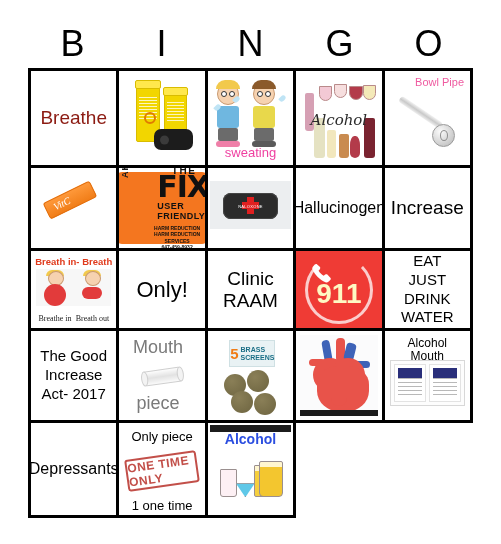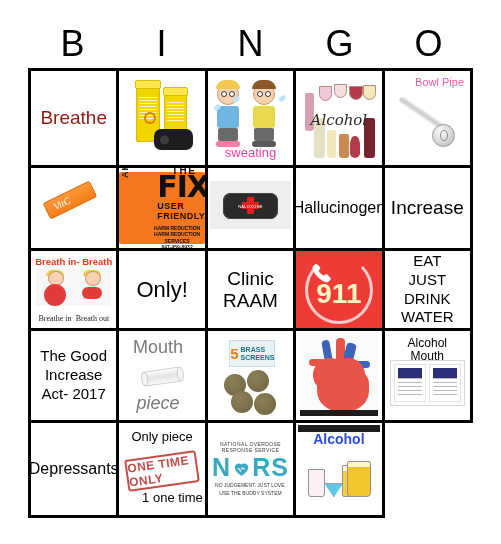--- a/index.html
+++ b/index.html
@@ -405,21 +405,21 @@
     z-index: 3;
   }
 
   
   .mp-top, .mp-bottom {
     position: absolute; left: 0; right: 8px;
     text-align: center;
     color: #7a7a7a; font-size: 18px;
   }
   .mp-top { top: 4px; }
-  .mp-bottom { bottom: 4px; font-style: italic; }
+  .mp-bottom { bottom: 4px; }
   .mp-tube {
     position: absolute; left: 26%; top: 42%;
     width: 46%; height: 13px;
     background: linear-gradient(#fdfdfd, #e2e2e2, #fafafa);
     border: 1px solid #cfcfcf;
     border-radius: 3px;
     transform: rotate(-8deg);
   }
   .mp-tube::before, .mp-tube::after {
     content:""; position:absolute; top:-1px; bottom:-1px;
@@ -491,21 +491,21 @@
     background: repeating-linear-gradient(#9a9a9a 0 1px, transparent 1px 4px);
     opacity: .7;
   }
 
   
   .ot-top, .ot-bottom {
     position: absolute; left: 0; right: 0;
     text-align: center; color: #000; font-size: 13px;
   }
   .ot-top { top: 4px; }
-  .ot-bottom { bottom: 8px; text-align: right; }
+  .ot-bottom { bottom: 0; }
   .ot-stamp {
     position: absolute; left: 6%; right: 6%; top: 34%;
     height: 32%;
     border: 2px solid #b8312a;
     border-radius: 3px;
     transform: rotate(-8deg);
     display: flex; align-items: center; justify-content: center;
     color: #b8312a; font-size: 12px; font-weight: bold;
     letter-spacing: .5px;
     opacity: .85;
@@ -801,35 +801,20 @@
     </div>
 
     <div class="cell">
       <div class="scene">
         <div class="ot-top">Only piece</div>
         <div class="ot-stamp">ONE TIME ONLY</div>
         <div class="ot-bottom">1 one time</div>
       </div>
     </div>
 
-    <div class="cell">
-      <div class="scene">
-        <div class="nors-top">NATIONAL OVERDOSE RESPONSE SERVICE</div>
-        <div class="nors-logo">
-          <span>N</span><span class="nors-heart"><svg viewBox="0 0 24 24" width="19" height="18">
-                <path fill="#3aa8c1" d="M12 21s-9-5.7-9-11.5A5.5 5.5 0 0 1 12 6a5.5 5.5 0 0 1 9 3.5C21 15.3 12 21 12 21z"></path>
-                <path fill="#ffffff" d="M6.5 11h3l1.3 3 1.8-5 1.3 2h3v1.4h-3.9l-.6-1-1.9 5.2-1.9-4.2H6.5z"></path>
-              </svg></span><span>RS</span>
-        </div>
-        <div class="nors-sub">
-          <div>NO JUDGEMENT. JUST LOVE.</div>
-          <div>USE THE BUDDY SYSTEM</div>
-        </div>
-      </div>
-    </div>
 
     <div class="cell">
       <div class="scene">
         <div class="ag-bar"></div>
         <div class="ag-title">Alcohol</div>
         <div class="ag-glass" style="left:12%;width:15px;height:26px;background:#fdf0f4;border:1px solid #9a8f8f;border-radius:1px 1px 3px 3px"></div>
         <div class="ag-glass" style="left:32%;width:17px;height:12px;background:#5fc8e8;border:1px solid #9a8f8f;clip-path:polygon(0 0,100% 0,50% 100%)"></div>
         <div class="ag-glass" style="left:54%;width:14px;height:30px;background:linear-gradient(#fff6cf 0 18%,#f6cf3d 18% 100%);border:1px solid #9a8f8f;border-radius:1px 1px 2px 2px"></div>
         <div class="ag-glass" style="right:10%;width:22px;height:34px;background:linear-gradient(#fff6cf 0 16%,#f3c62f 16% 100%);border:1px solid #9a8f8f;border-radius:2px 2px 4px 4px"></div>
       </div>

